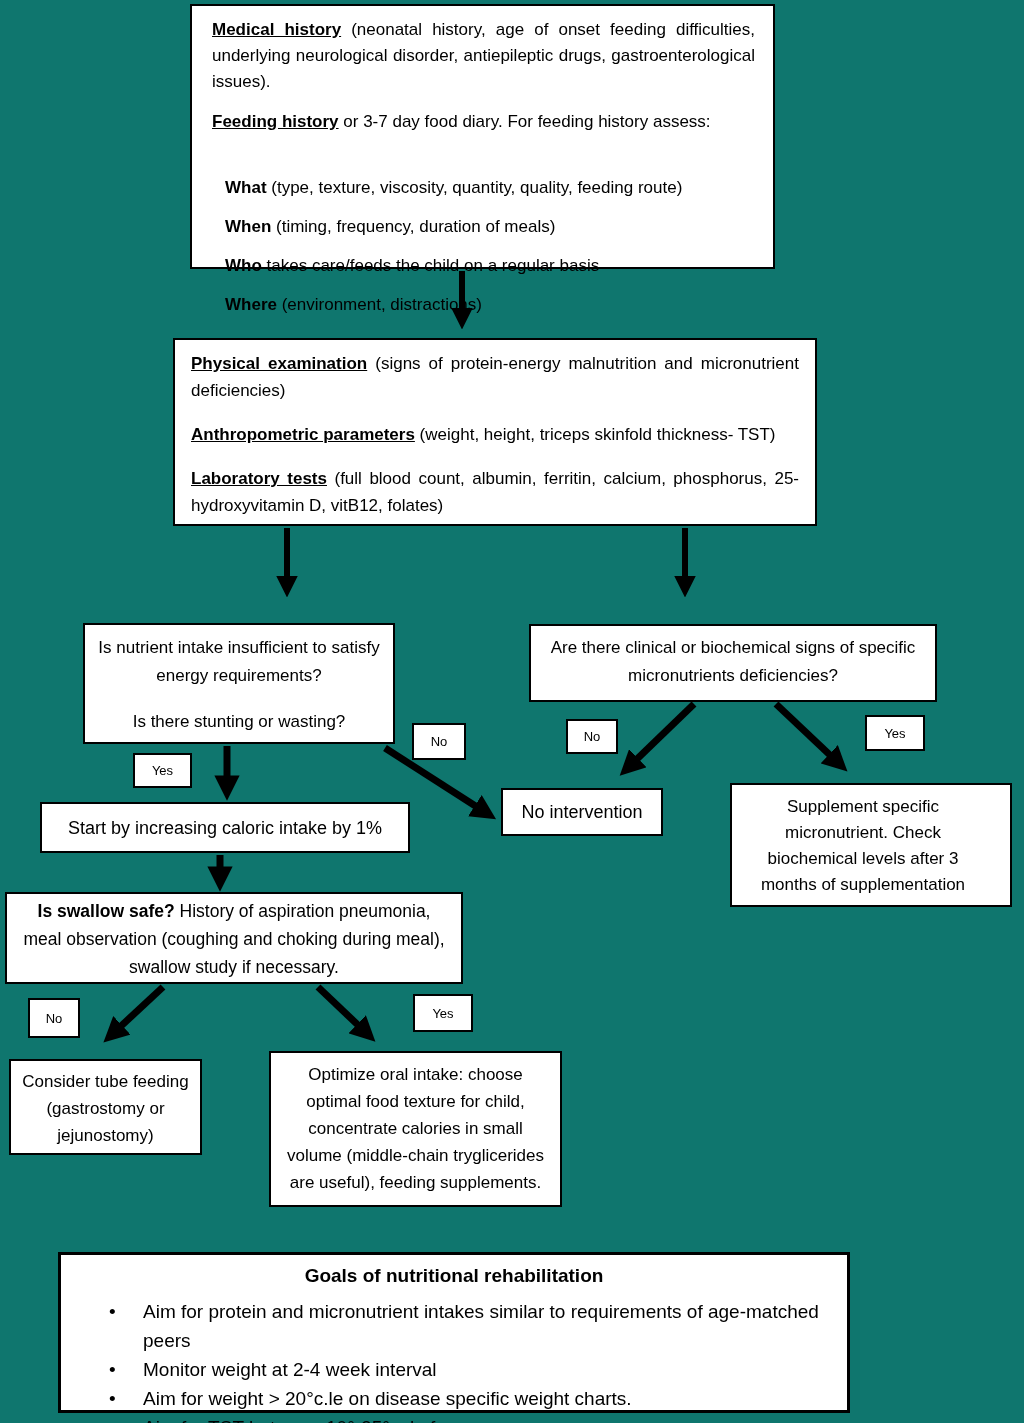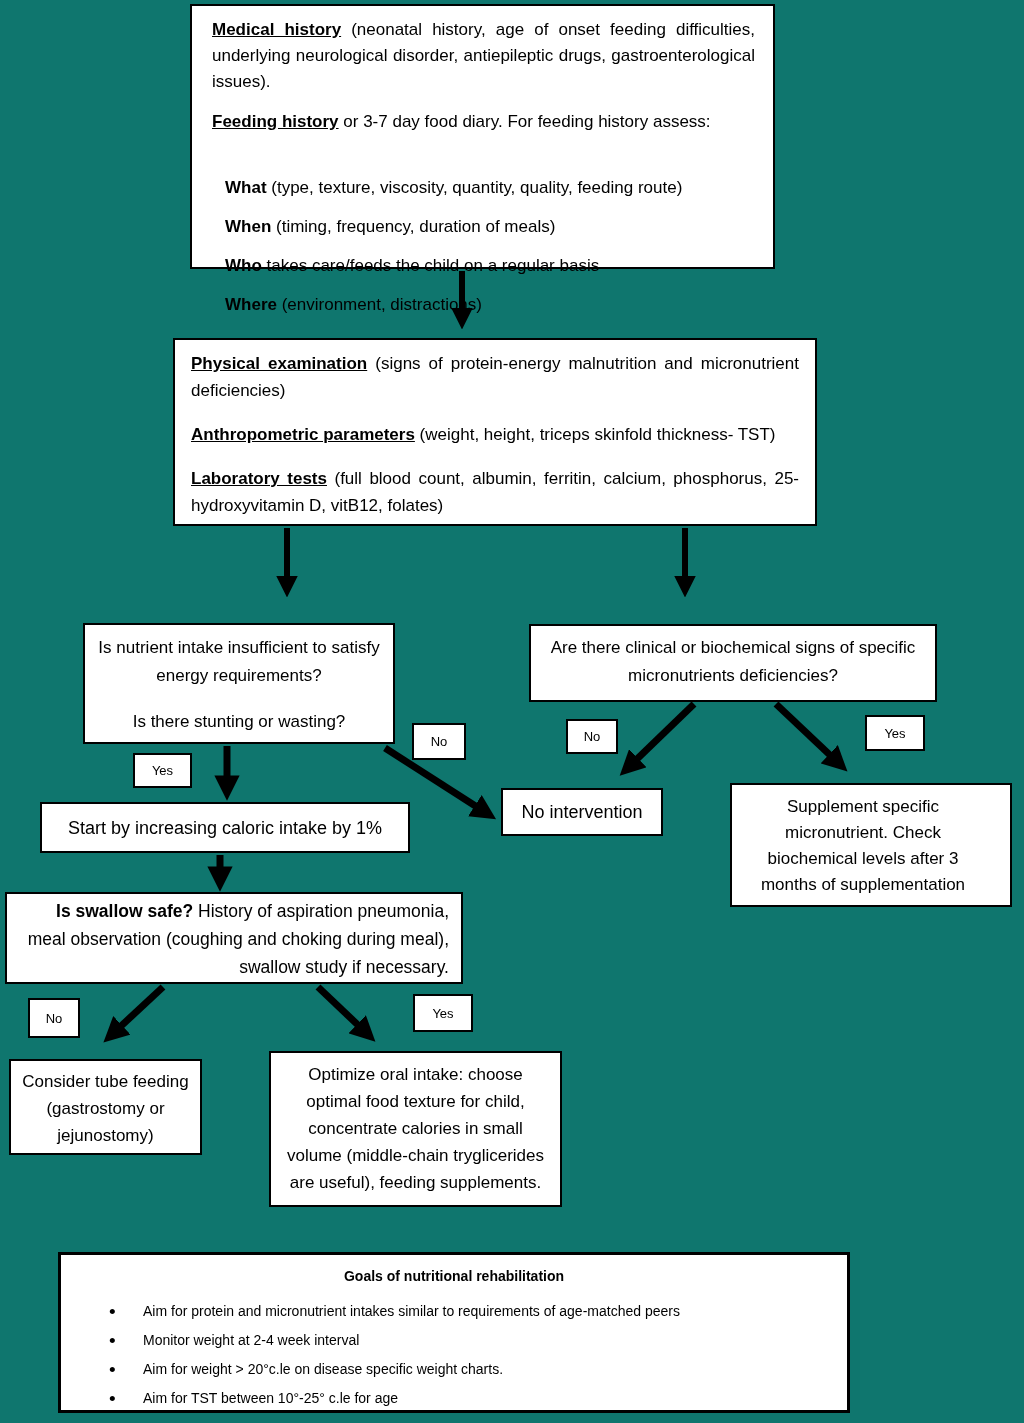--- a/index.html
+++ b/index.html
@@ -46,25 +46,25 @@
   .yes-left{left:133px;top:753px;width:59px;height:35px;}
   .no-left{left:412px;top:723px;width:54px;height:37px;}
   .no-mid{left:566px;top:719px;width:52px;height:35px;}
   .yes-right{left:865px;top:715px;width:60px;height:36px;}
   .no-bottom{left:28px;top:998px;width:52px;height:40px;}
   .yes-bottom{left:413px;top:994px;width:60px;height:38px;}
 
   .start-box{left:40px;top:802px;width:370px;height:51px;font-size:18px;}
   .nointerv-box{left:501px;top:788px;width:162px;height:48px;font-size:18px;}
   .supplement-box{left:730px;top:783px;width:282px;height:124px;padding:9px 24px 0 8px;}
-  .swallow-box{left:5px;top:892px;width:458px;height:92px;padding:3px 12px 0 12px;line-height:28px;font-size:17.5px;text-align:right;}
+  .swallow-box{left:5px;top:892px;width:458px;height:92px;padding:3px 12px 0 12px;line-height:28px;font-size:17.5px;}
   .tube-box{left:9px;top:1059px;width:193px;height:96px;padding:7px 6px 0 6px;line-height:27px;}
   .optimize-box{left:269px;top:1051px;width:293px;height:156px;padding:8px 8px 0 8px;line-height:27px;}
 
-  .goals-box{left:58px;top:1252px;width:792px;height:161px;border-width:3px;padding-top:8px;font-size:14px;}
+  .goals-box{left:58px;top:1252px;width:792px;height:161px;border-width:3px;padding-top:8px;font-size:19px;}
   .goals-title{text-align:center;font-weight:bold;margin:0;}
   .goals-list{list-style:none;margin:8px 0 0 0;padding:0;}
   .goals-list li{position:relative;padding-left:82px;line-height:29px;}
   .goals-list li::before{content:"\2022";position:absolute;left:48px;top:0;font-size:19px;}
 </style>
 </head>
 <body>
 
 <div class="canvas">
 

